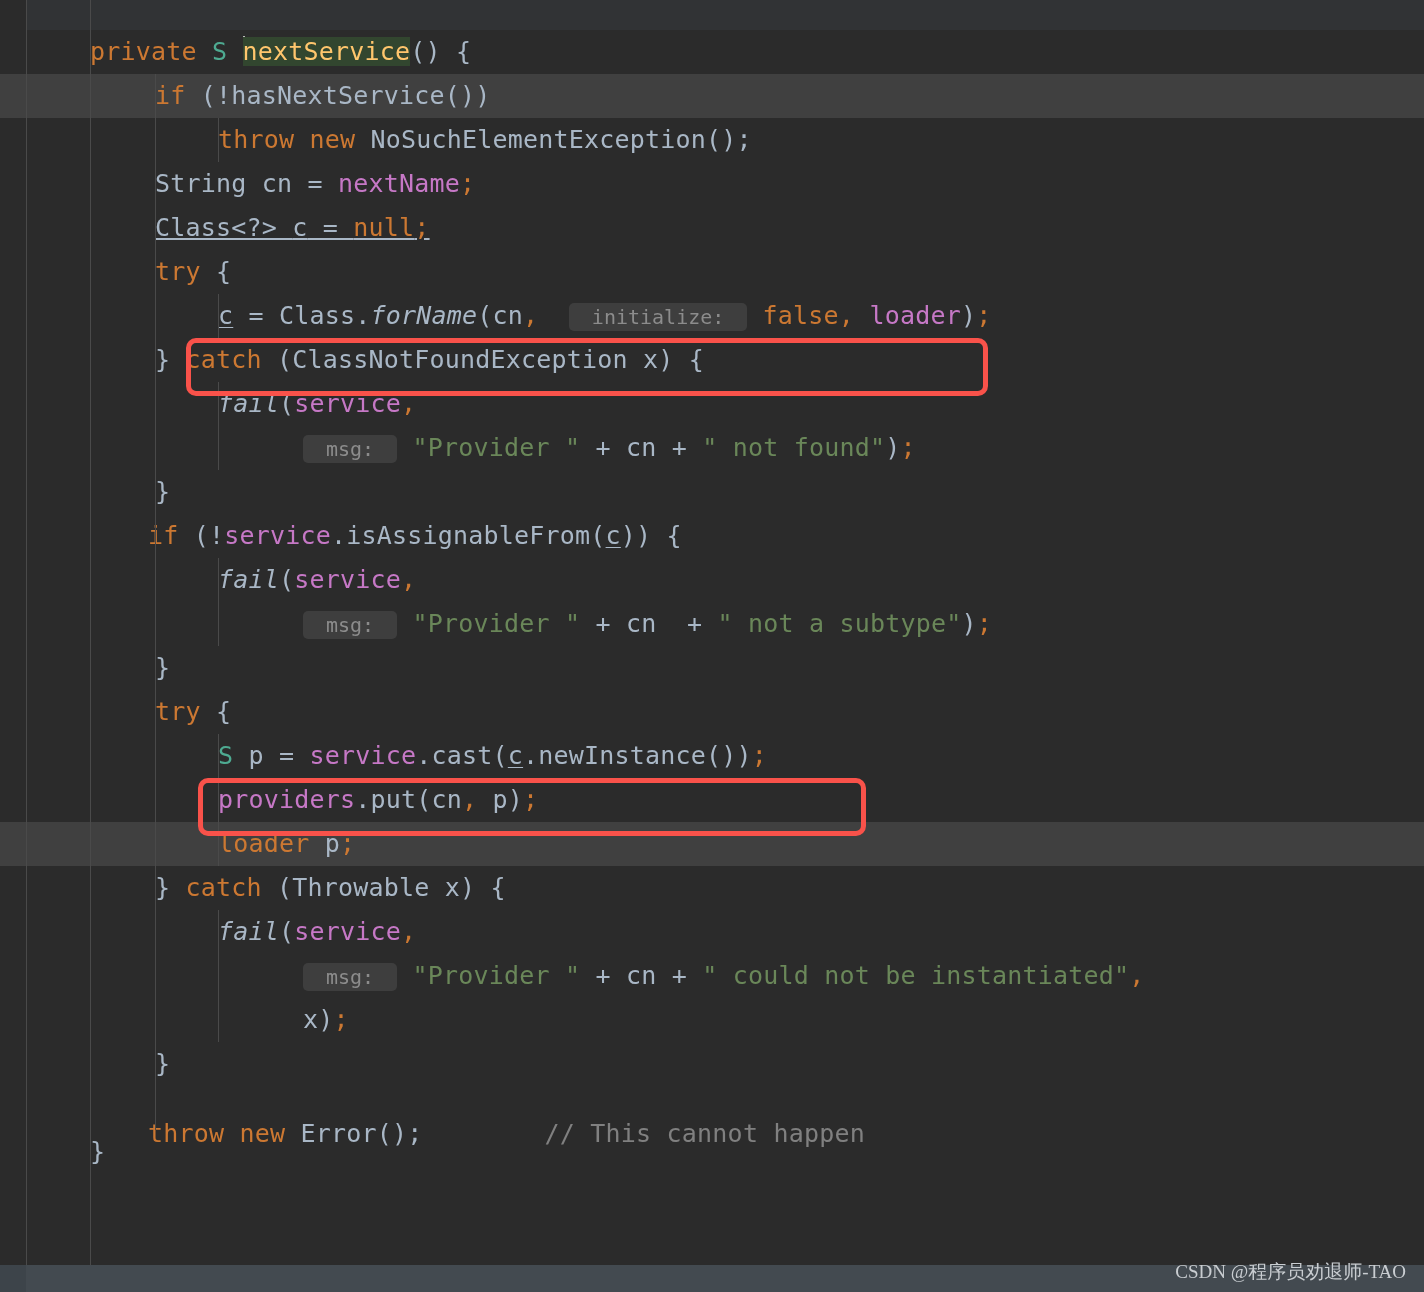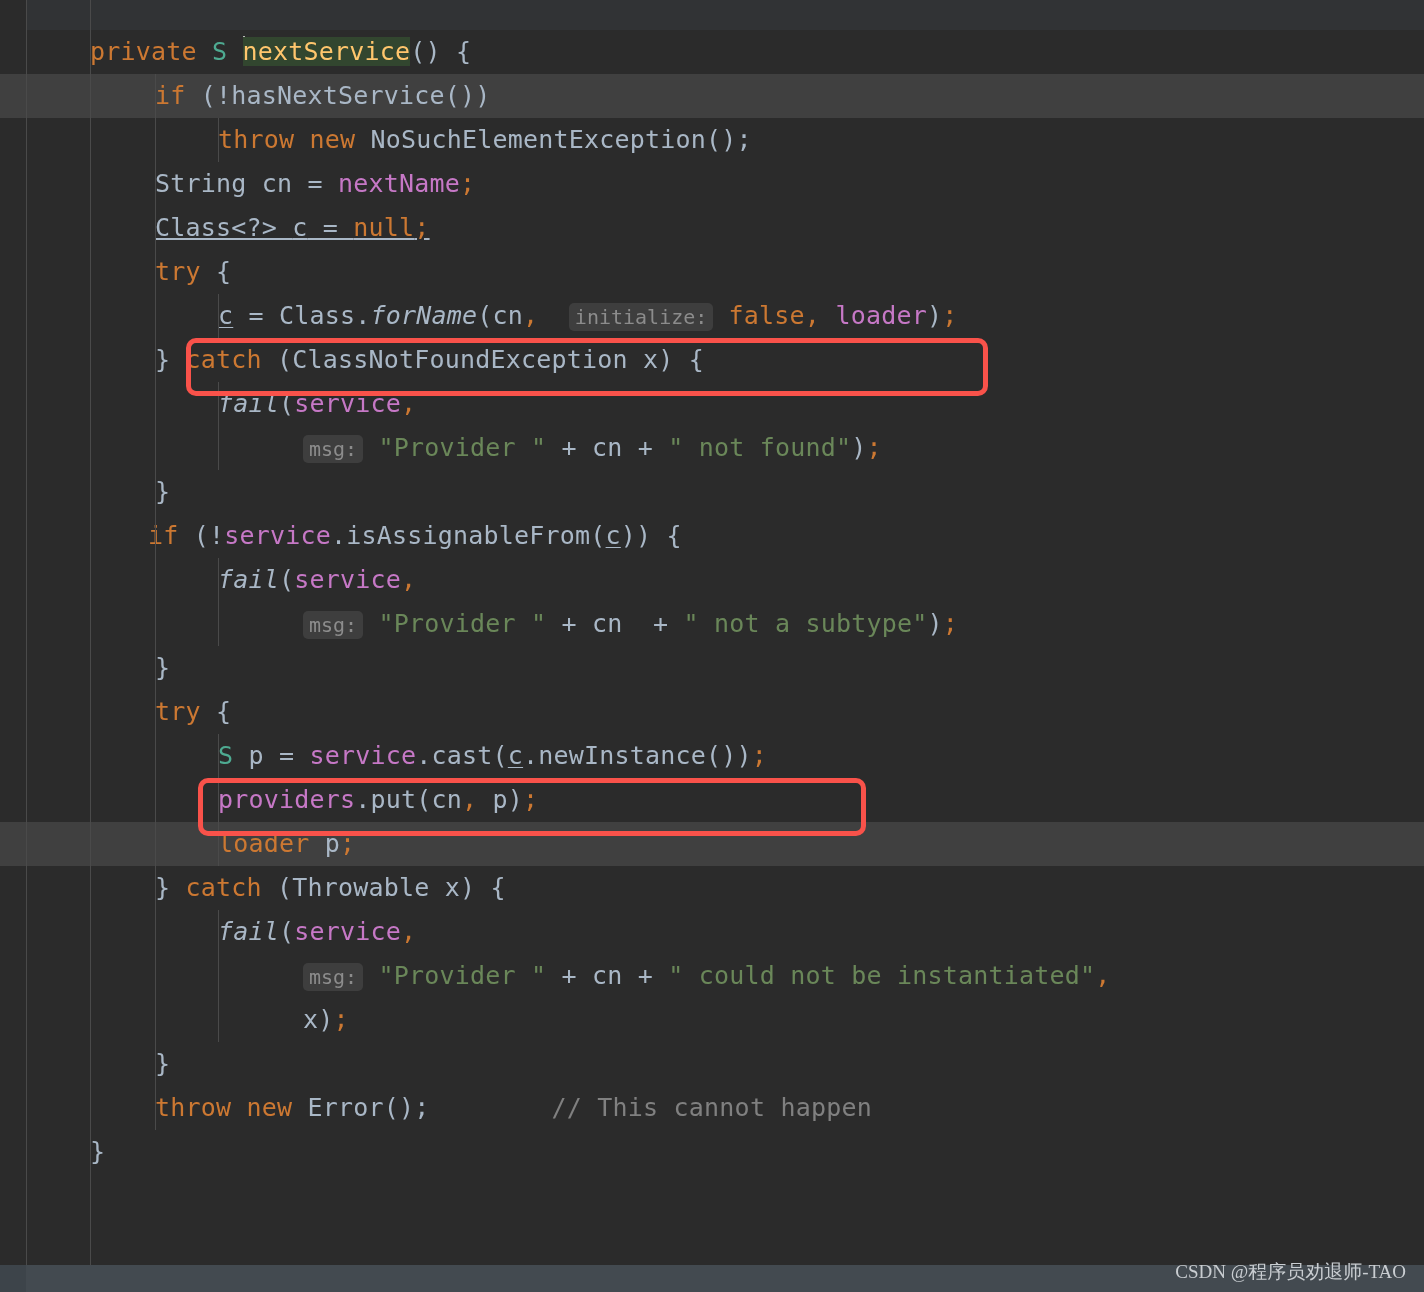--- a/index.html
+++ b/index.html
@@ -100,21 +100,21 @@
   .ital { font-style: italic; }
   .lvar { text-decoration: underline; text-decoration-thickness: 1px;
           text-underline-offset: 3px; }
 
   
   .hint {
     background: #3e3e3e;
     color: #8c8c8c;
     border-radius: 5px;
     font-size: 20px;
-    padding: 2px 6px;
+    padding: 2px 23px;
     letter-spacing: 0px;
   }
 
   
   .ident-hl { background: #32462f; }
   .caret {
     display: inline-block;
     width: 2px;
     height: 30px;
     background: #bbbbbb;
@@ -295,21 +295,21 @@
       <span class="code" style="left:303px;"><span class="op">x)</span><span class="semi">;</span></span>
     </div>
 
     <div class="line">
       <span class="indent-guide" style="left:155px;"></span>
       <span class="code" style="left:155px;"><span class="op">}</span></span>
     </div>
 
     <div class="line">
       <span class="indent-guide" style="left:155px;"></span>
-      <span class="code" style="left:155px;"><span class="kw">throw</span><span> </span><span class="kw">new</span><span> </span><span class="cls">Error</span><span class="op">();</span><span>        </span><span class="cmt">// This cannot happen</span></span>
+      <span class="code" style="left:148px;margin-top:26px;"><span class="kw">throw</span><span> </span><span class="kw">new</span><span> </span><span class="cls">Error</span><span class="op">();</span><span>        </span><span class="cmt">// This cannot happen</span></span>
     </div>
 
     <div class="line">
       <span class="code" style="left:90px;"><span class="op">}</span></span>
     </div>
 
   </div>
 
   <div class="annot-box" style="left:186px; top:338px; width:792px; height:48px;"></div>
   <div class="annot-box" style="left:198px; top:778px; width:658px; height:48px;"></div>

